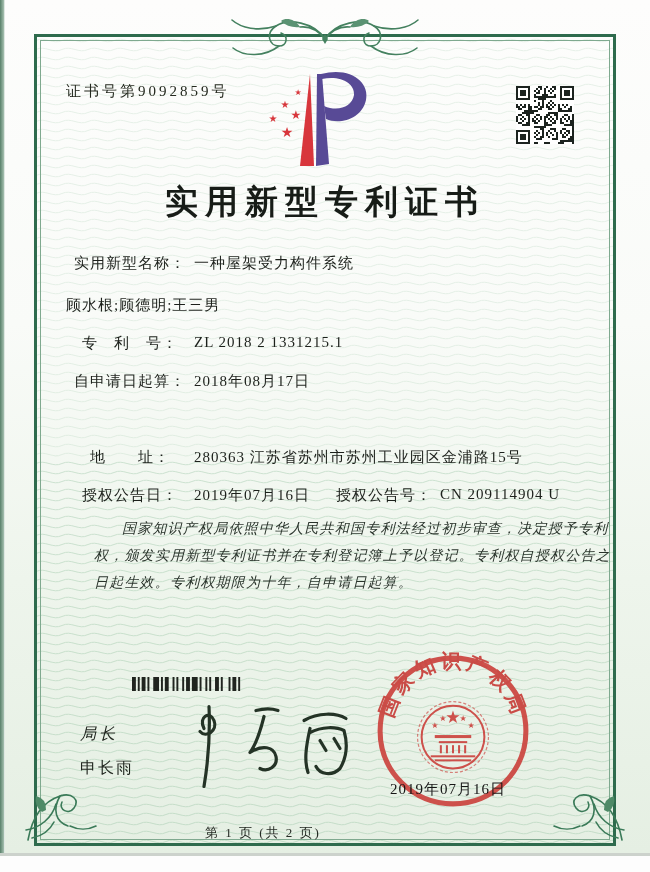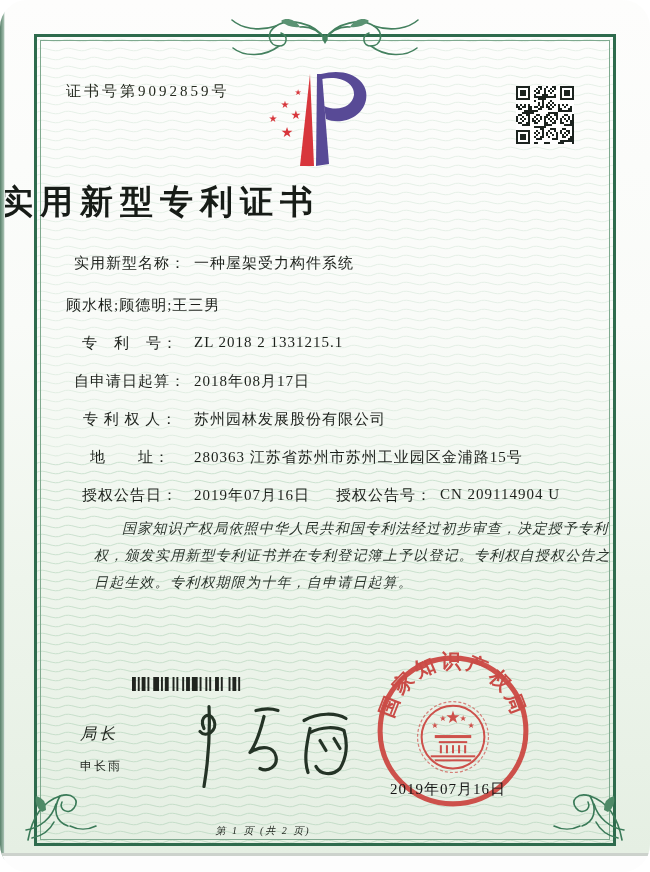--- a/index.html
+++ b/index.html
@@ -1,55 +1,55 @@
 <!DOCTYPE html>
 <html><head>
 <meta charset="utf-8">
 <style>
   html,body{margin:0;padding:0;background:#ffffff;}
   .stage{position:relative;width:650px;height:872px;overflow:hidden;background:#ffffff;
-         font-family:"Liberation Serif","DejaVu Serif",serif;color:#1f241f;border-radius:27px;}
+         font-family:"Liberation Serif","DejaVu Serif",serif;color:#1f241f;}
   
   .scan-left-edge{position:absolute;left:0;top:0;width:5px;height:860px;
     background:linear-gradient(90deg,#58806a,#9db9a8 70%,#ffffff);}
   .scan-bottom-line{position:absolute;left:0;top:853px;width:650px;height:3px;background:#ccd2cc;}
   .scan-bottom-white{position:absolute;left:0;top:856px;width:650px;height:16px;background:#fdfdfd;}
   
   .sheet-tint{position:absolute;left:5px;top:0;width:645px;height:853px;
     background:linear-gradient(180deg,#fdfdfc 0%,#f9fbf8 38%,#eef5ec 68%,#e5efe3 100%);}
   
   .frame-outer{position:absolute;left:34px;top:34px;width:582px;height:812px;
     border:3px solid #2e6b4d;box-sizing:border-box;}
   .frame-inner{position:absolute;left:40px;top:40px;width:570px;height:800px;
     border:1px solid #7fa98f;box-sizing:border-box;}
   .waves{position:absolute;left:36px;top:36px;width:578px;height:808px;}
   
   .cert-no{position:absolute;left:66px;top:82px;font-size:15px;letter-spacing:3px;color:#24291f;}
   .logo{position:absolute;left:258px;top:62px;width:115px;height:112px;}
   .qr{position:absolute;left:516px;top:86px;width:58px;height:58px;}
-  .title{position:absolute;left:0;top:180px;width:650px;text-align:left;
+  .title{position:absolute;left:0;top:180px;width:650px;text-align:center;
     font-size:33px;font-weight:600;letter-spacing:7px;color:#171c17;}
   .row{position:absolute;left:66px;width:520px;display:flex;font-size:15px;
     letter-spacing:1px;color:#1c201b;}
   .flabel{flex:none;width:128px;white-space:pre;text-align:center;}
   .fvalue{white-space:pre;}
   .grant-group{position:absolute;left:264px;top:0;display:flex;margin-left:6px;}
   .grant-group .flabel{width:auto;margin-right:8px;}
   .legal{position:absolute;left:66px;top:515px;width:520px;font-size:14px;
     line-height:27px;letter-spacing:1.2px;color:#2a342c;font-style:italic;margin-left:28px;}
   .legal p{margin:0;text-indent:2em;}
   .barcode{position:absolute;left:132px;top:677px;width:112px;height:14px;}
   .issuer-title{position:absolute;left:80px;top:724px;font-size:16px;letter-spacing:3px;color:#20261f;font-style:italic;}
-  .issuer-name{position:absolute;left:80px;top:758px;font-size:12px;letter-spacing:2px;color:#20261f;}
+  .issuer-name{position:absolute;left:80px;top:758px;font-size:16px;letter-spacing:2px;color:#20261f;}
   .signature{position:absolute;left:176px;top:698px;width:180px;height:96px;z-index:3;}
   .seal{position:absolute;left:372px;top:650px;width:162px;height:162px;z-index:2;opacity:.93;}
   .seal-date{position:absolute;left:390px;top:780px;width:140px;font-size:15px;
     letter-spacing:1px;color:#161616;z-index:4;}
   .footer{position:absolute;left:0;top:824px;width:526px;text-align:center;
-    font-size:10px;letter-spacing:2px;color:#242a23;font-style:italic;}
+    font-size:13px;letter-spacing:2px;color:#242a23;}
   .ornament-top{position:absolute;left:210px;top:12px;width:230px;height:48px;}
   .corner{position:absolute;width:90px;height:90px;}
   .corner-bl{left:22px;top:752px;}
   .corner-br{left:538px;top:752px;transform:scaleX(-1);}
 </style>
 </head>
 <body>
 
 <div class="stage">
 
@@ -419,24 +419,20 @@
     <span class="fvalue">顾水根;顾德明;王三男</span>
   </div>
   <div class="row" style="top:334px">
     <span class="flabel">专　利　号：</span>
     <span class="fvalue">ZL 2018 2 1331215.1</span>
   </div>
   <div class="row" style="top:372px">
     <span class="flabel">自申请日起算：</span>
     <span class="fvalue">2018年08月17日</span>
   </div>
-  <div class="row" style="top:410px">
-    <span class="flabel">专 利 权 人：</span>
-    <span class="fvalue">苏州园林发展股份有限公司</span>
-  </div>
   <div class="row" style="top:448px">
     <span class="flabel">地　　址：</span>
     <span class="fvalue">280363 江苏省苏州市苏州工业园区金浦路15号</span>
   </div>
   <div class="row" style="top:486px">
     <span class="flabel">授权公告日：</span>
     <span class="fvalue">2019年07月16日</span>
     <span class="grant-group">
       <span class="flabel">授权公告号：</span>
       <span class="fvalue">CN 209114904 U</span>

